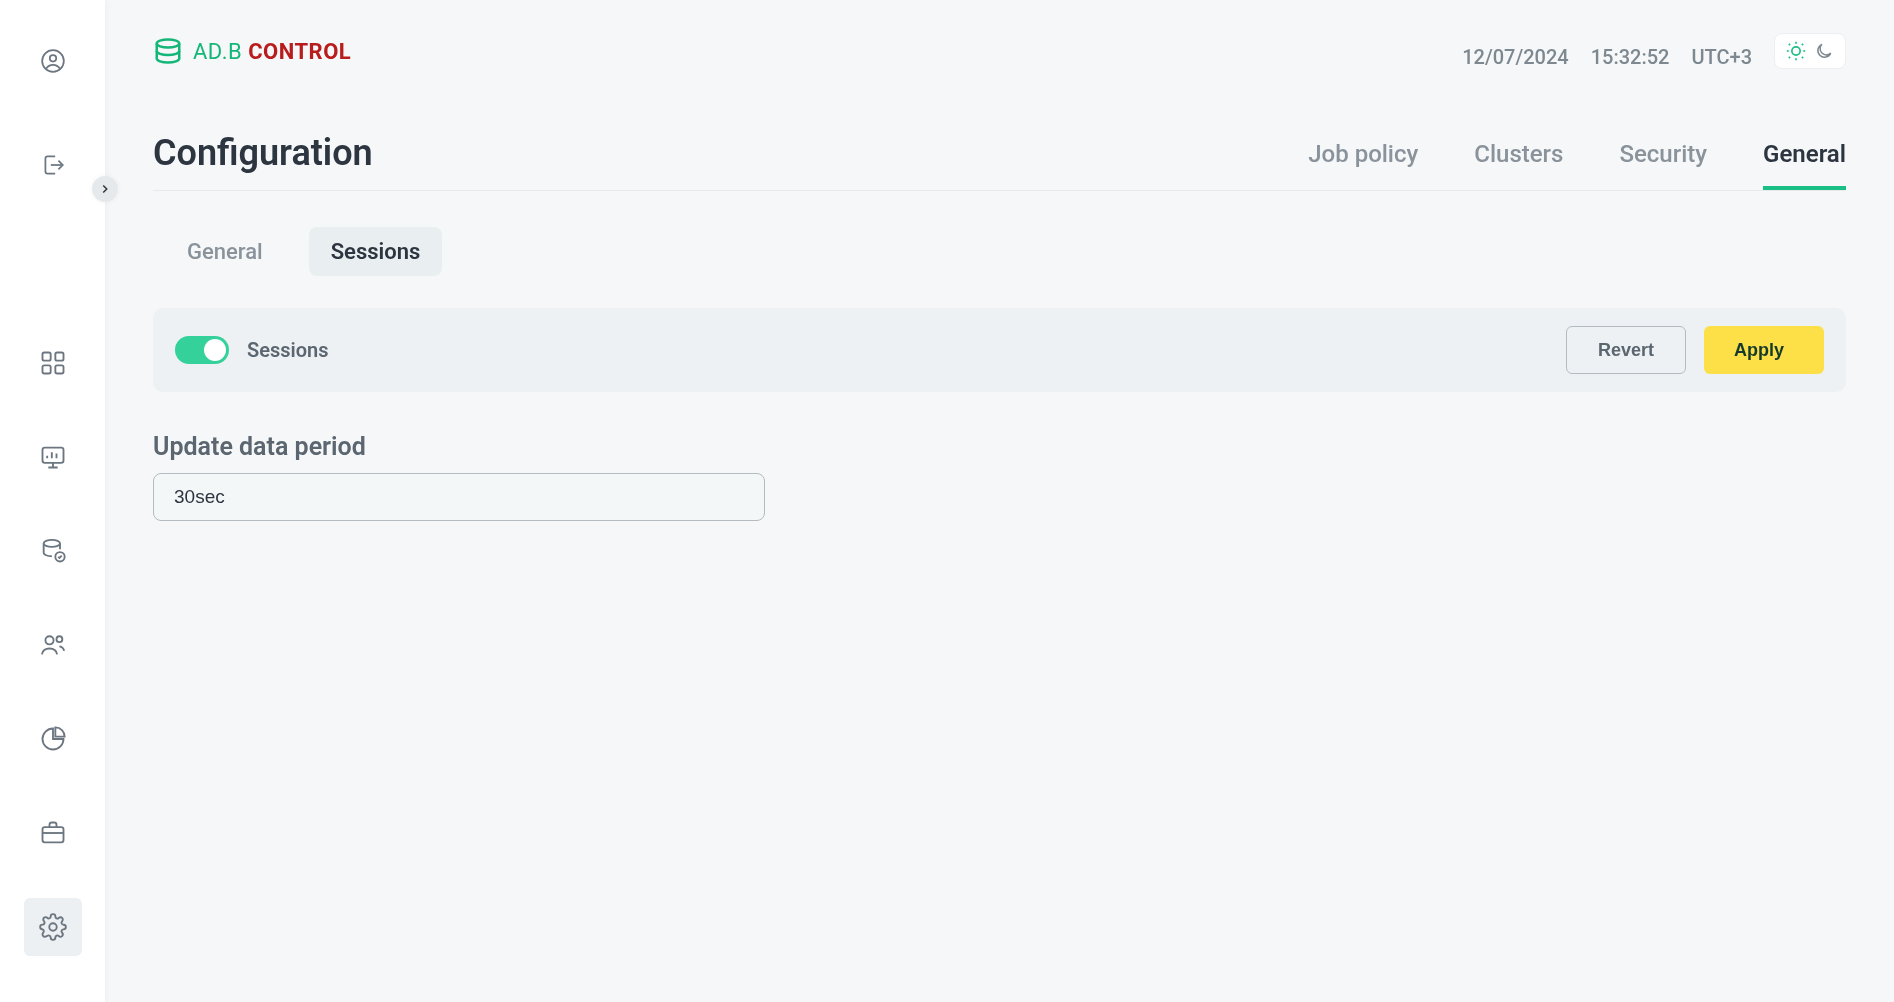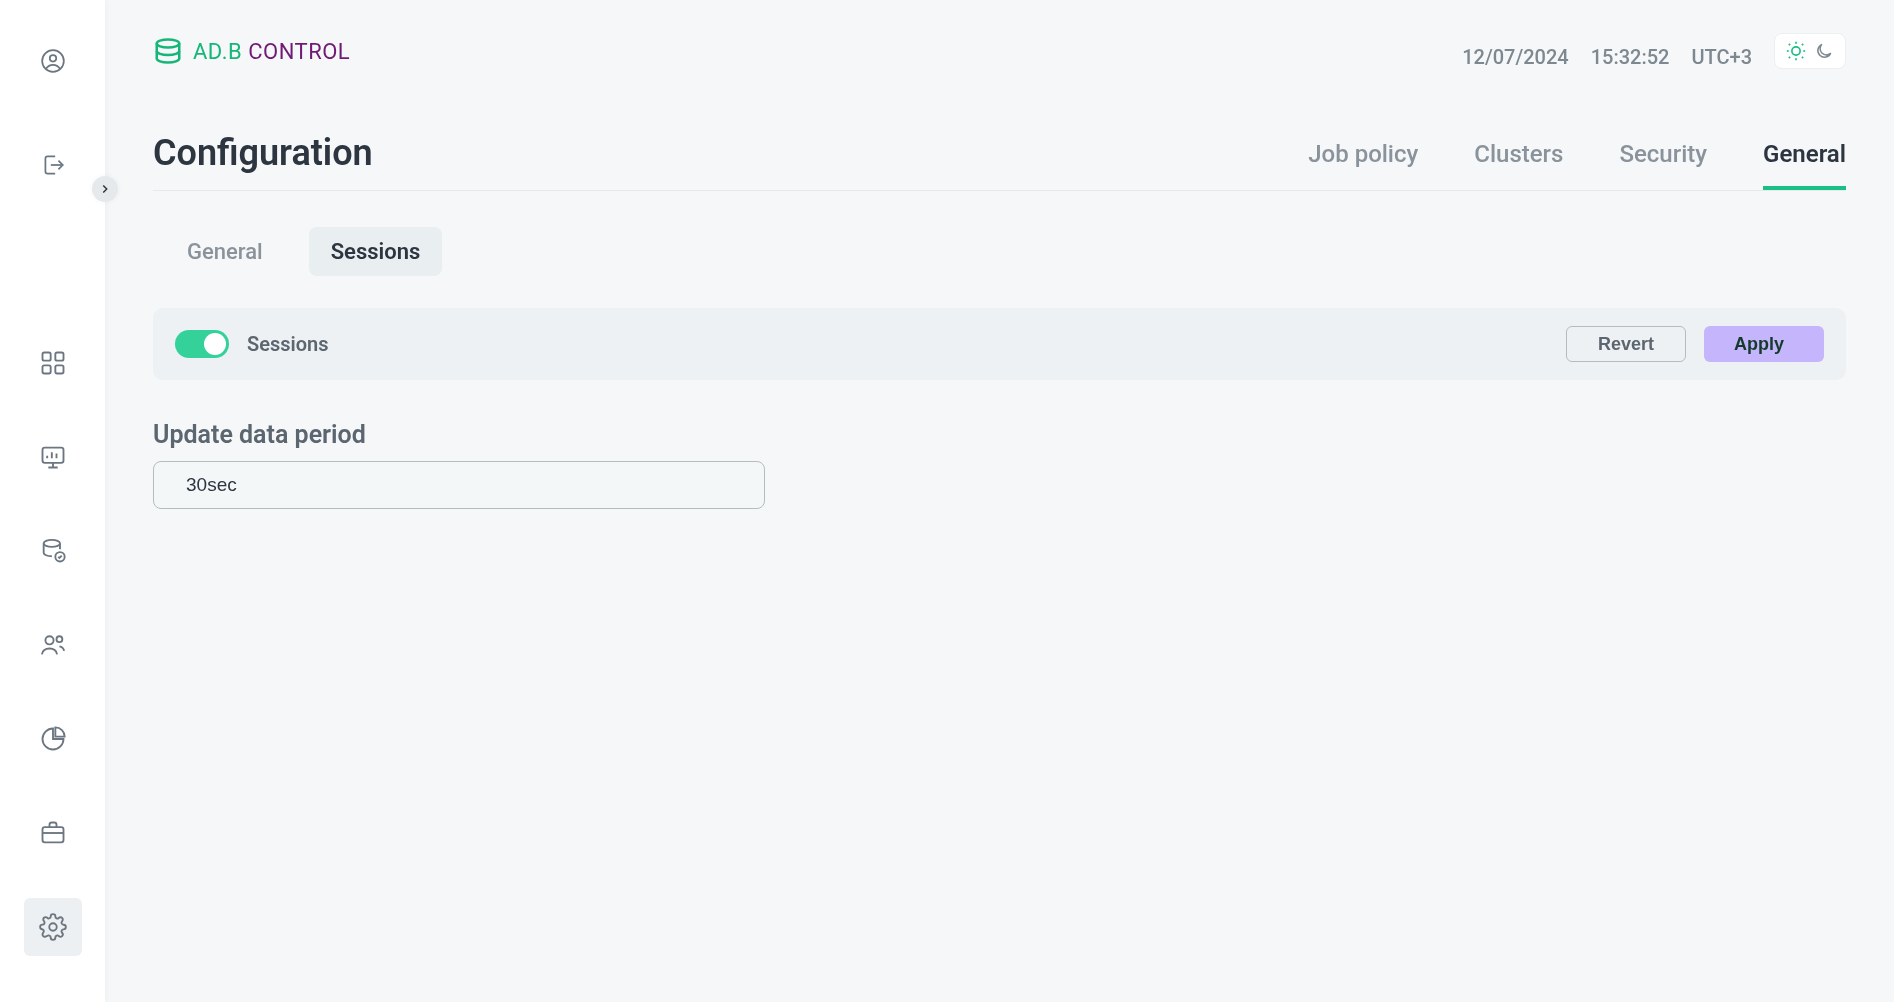--- a/index.html
+++ b/index.html
@@ -71,21 +71,21 @@
       display:flex;
       align-items:center;
       gap:10px;
     }
     .logo-mark {
       width:30px; height:30px;
       display:inline-block;
     }
     .logo-text { font-size:22px; font-weight:700; color:#8a8f94; letter-spacing:0.5px; }
     .logo-text .adb { color:#16b679; font-weight:400; }
-    .logo-text .ctrl { color:#701a75; font-weight:400; }
+    .logo-text .ctrl { color:#b91c1c; font-weight:700; }
     .topbar-right { display:flex; align-items:flex-end; gap:22px; font-size:20px; color:#7d8890; font-weight:500; }
     .theme-toggle {
       display:flex; align-items:center; gap:6px;
       background:#fff; border-radius:8px; padding:6px 10px;
       border:1px solid #eceff1;
     }
     .theme-icon { width:22px; height:22px; display:flex; align-items:center; justify-content:center; }
     .theme-icon.sun { color:#19bf84; }
     .theme-icon.moon { color:#7d8890; }
 
@@ -129,42 +129,42 @@
     .toggle-left { display:flex; align-items:center; gap:18px; }
     .switch {
       width:54px; height:28px; border-radius:14px; background:#34d19b; position:relative; cursor:pointer;
     }
     .switch .knob {
       position:absolute; right:3px; top:3px; width:22px; height:22px; background:#fff; border-radius:50%;
     }
     .toggle-label { font-size:20px; font-weight:600; color:#5c6670; }
     .toggle-right { display:flex; gap:18px; }
     .btn {
-      height:36px;
+      height:48px;
       padding:0 26px;
       border-radius:6px;
       font-size:18px;
       font-weight:600;
       cursor:pointer;
       display:flex; align-items:center; justify-content:center;
       border:none;
       min-width:120px;
     }
     .btn.outline { background:transparent; border:1.5px solid #b4bcc2; color:#5c6670; }
-    .btn.primary { background:#c4b5fd; color:#143a2b;padding-left:16px; }
+    .btn.primary { background:#fde047; color:#143a2b;padding-left:16px; }
 
     .field-block { margin-top:40px; }
     .field-label { font-size:25px; font-weight:600; color:#5c6670; margin-bottom:12px; }
     .text-input {
       width:612px;
       height:48px;
       border:1.5px solid #b4bcc2;
       background:#f4f7f8;
       border-radius:8px;
-      padding:0 32px;
+      padding:0 20px;
       font-size:19px;
       color:#2c3540;
       outline:none;
     }
 
     svg { display:block; }
   </style>
 </head>
 <body>
 

